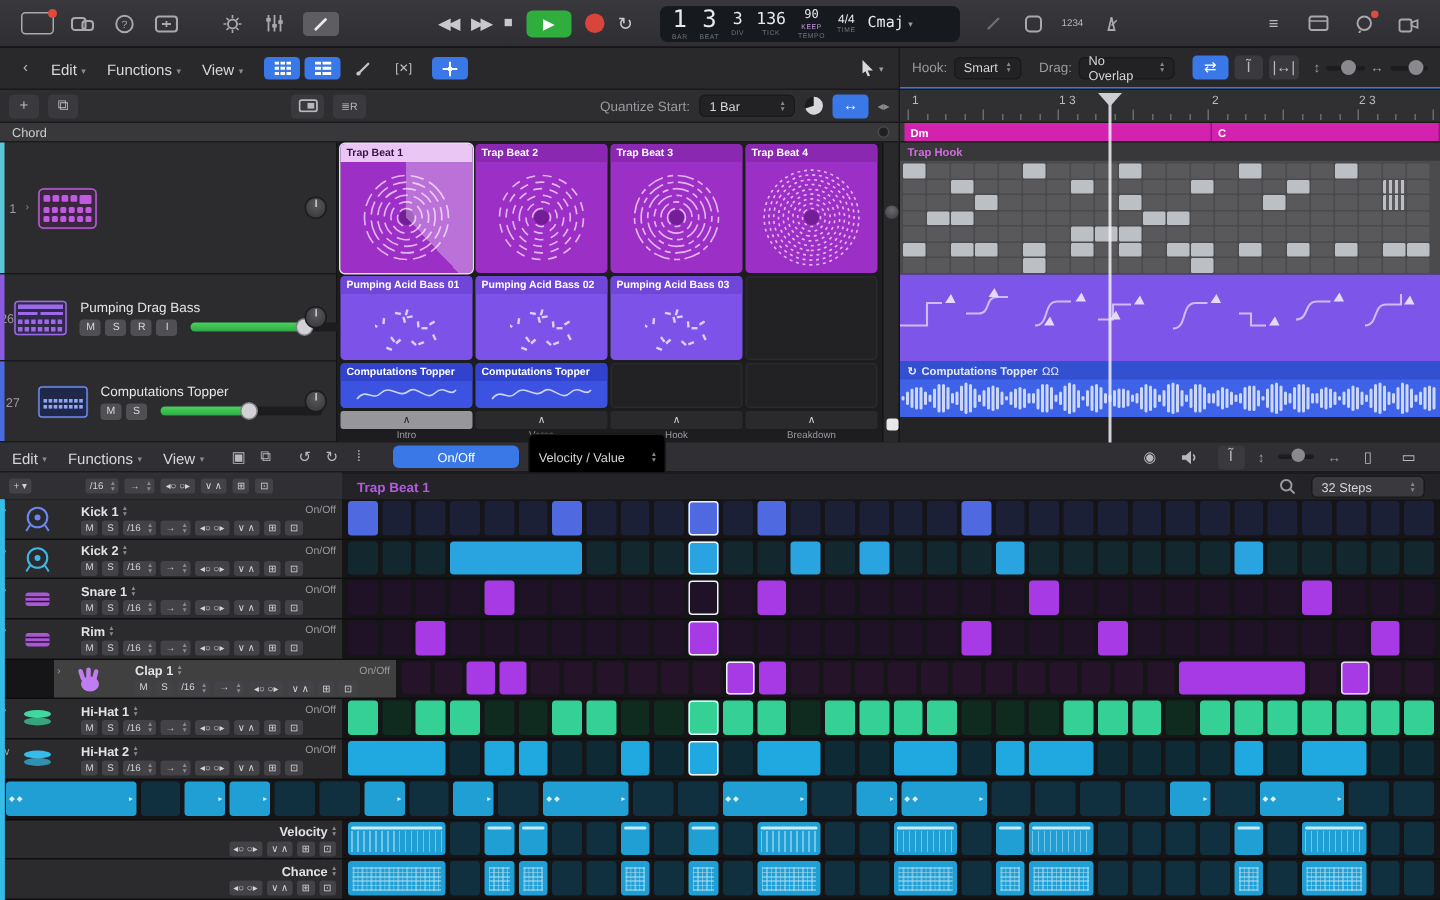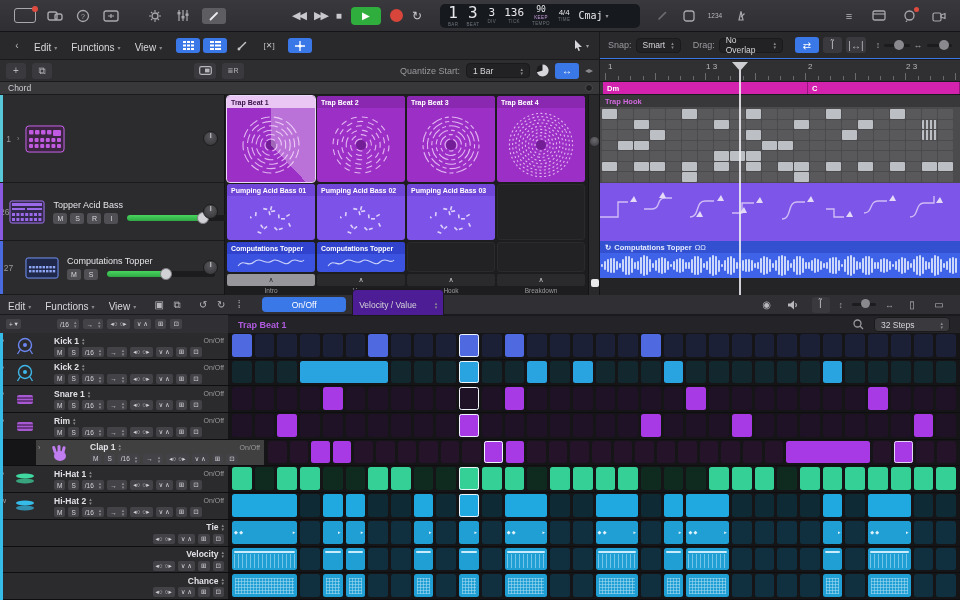--- a/index.html
+++ b/index.html
@@ -292,21 +292,21 @@
           </svg>
         </span>
       <span style="margin-left:auto;margin-right:10px;display:inline-flex;align-items:center;gap:3px;">
           <svg width="9" height="11" viewBox="0 0 9 11">
             <path d="M1 0 8 7 4.5 7 6 10.5 4.5 11 3 7.5 1 9Z" fill="#d8d8dc"></path>
           </svg>
           <span class="car">▾</span>
         </span>
     </div>
     <div id="snapbar">
-      <span>Snap:</span>
+      <span>Hook:</span>
       <span class="pill">
           <span>Smart</span>
           <span class="sh-step">▴<br>▾</span>
         </span>
       <span style="margin-left:8px;">Drag:</span>
       <span class="pill">
           <span>No Overlap</span>
           <span class="sh-step">▴<br>▾</span>
         </span>
       <span class="ico" style="background:#3a78e8;color:#fff;width:24px;margin-left:8px;">⇄</span>
@@ -451,21 +451,21 @@
                 <rect x="7.4" y="18" width="3" height="3"></rect>
                 <rect x="11.8" y="18" width="3" height="3"></rect>
                 <rect x="16.200000000000003" y="18" width="3" height="3"></rect>
                 <rect x="20.6" y="18" width="3" height="3"></rect>
                 <rect x="25" y="18" width="3" height="3"></rect>
                 <rect x="29.400000000000002" y="18" width="3" height="3"></rect>
               </g>
             </svg>
           </span>
           <div class="tmain">
-            <div class="tname">Topper Acid Bass</div>
+            <div class="tname">Pumping Drag Bass</div>
             <div class="tbtns">
               <span class="tb-btn" style="color: rgb(216, 216, 220);">M</span>
               <span class="tb-btn" style="color: rgb(216, 216, 220);">S</span>
               <span class="tb-btn" style="color: rgb(216, 216, 220);">R</span>
               <span class="tb-btn" style="color: rgb(216, 216, 220);">I</span>
               <span class="vslider">
                 <span class="vfill" style="width: 70%;"></span>
                 <span class="vknob" style="left: 69.6px;"></span>
               </span>
             </div>
@@ -1016,21 +1016,21 @@
   <div id="playhead"></div>
 
   <div id="seqbar" class="abs">
     <div id="seq-menus"><span class="menu-item">Edit <span class="car">▾</span></span><span class="menu-item">Functions <span class="car">▾</span></span><span class="menu-item">View <span class="car">▾</span></span></div>
     <span class="ico">▣</span>
     <span class="ico">⧉</span>
     <span class="ico" style="margin-left:8px;">↺</span>
     <span class="ico">↻</span>
     <span class="ico">⁞</span>
     <span class="onoff" style="margin-left:14px;">On/Off</span>
-    <span class="pill" style="width:92px;justify-content:space-between;margin-left:6px;height:32px;background:#4c1d95;">
+    <span class="pill" style="width:92px;justify-content:space-between;margin-left:6px;height:32px;background:#000000;">
         <span>Velocity / Value</span>
         <span class="sh-step">▴<br>▾</span>
       </span>
     <span style="margin-left:auto;display:inline-flex;gap:9px;align-items:center;margin-right:4px;">
       <span class="ico">◉</span>
       <span class="ico">
           <svg width="11" height="10" viewBox="0 0 11 10">
             <path d="M0 3.5h2.5L6 .5v9L2.5 6.5H0Z" fill="#b8b8bc"></path>
             <path d="M7.5 3a3 3 0 0 1 0 4" stroke="#b8b8bc" fill="none" stroke-width="1.1"></path>
           </svg>
@@ -1512,32 +1512,20 @@
           <div class="cell" style="grid-column: 26 / span 1; background: rgb(14, 42, 53);"></div>
           <div class="cell" style="grid-column: 27 / span 1; background: rgb(31, 169, 224);"></div>
           <div class="cell" style="grid-column: 28 / span 1; background: rgb(14, 42, 53);"></div>
           <div class="cell" style="grid-column: 29 / span 2; background: rgb(31, 169, 224);"></div>
           <div class="cell" style="grid-column: 31 / span 1; background: rgb(14, 42, 53);"></div>
           <div class="cell" style="grid-column: 32 / span 1; background: rgb(14, 42, 53);"></div>
         </div>
       </div>
       <div class="seq-row">
         <span class="lstrip" style="top: 0px; height: 100%;"></span>
-        <div class="seq-head">
-          <div class="sh-l1" style="justify-content: flex-end;">
-            <span class="sh-name">Tie</span>
-            <span class="sh-step">▴<br>▾</span>
-          </div>
-          <div class="sh-l2" style="justify-content: flex-end;">
-            <span class="mini-btn">◂○ ○▸</span>
-            <span class="mini-btn">∨ ∧</span>
-            <span class="mini-btn">⊞</span>
-            <span class="mini-btn">⊡</span>
-          </div>
-        </div>
         <div class="row-cells">
           <div class="cell" style="grid-column: 1 / span 3; background: rgb(31, 159, 212);">
             <div class="tie-in">◆&nbsp;◆<span>▸</span></div>
           </div>
           <div class="cell" style="grid-column: 4 / span 1; background: rgb(16, 48, 64);"></div>
           <div class="cell" style="grid-column: 5 / span 1; background: rgb(31, 159, 212);">
             <div class="tie-in">
               <span></span>
               <span>▸</span>
             </div>

